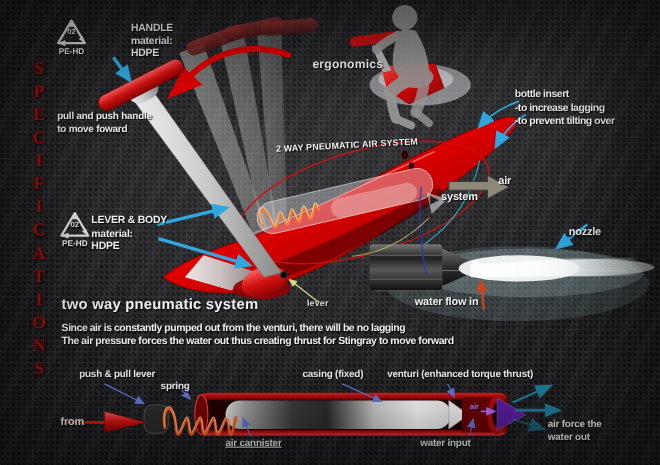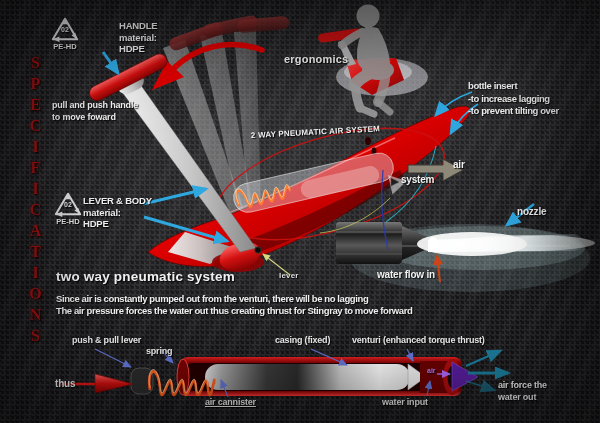--- a/index.html
+++ b/index.html
@@ -312,21 +312,21 @@
   <div class="lbl fs8 dim" style="left:279px;top:271px;">lever</div>
 
   <div class="lbl fs13" style="left:56px;top:268px;">two way pneumatic system</div>
   <div class="lbl fs95" style="left:56px;top:293px;">Since air is constantly pumped out from the venturi, there will be no lagging</div>
   <div class="lbl fs95" style="left:56px;top:305px;">The air pressure forces the water out thus creating thrust for Stingray to move forward</div>
 
   <div class="lbl fs9" style="left:56px;top:335px;padding-left:16px;">push &amp; pull lever</div>
   <div class="lbl fs9" style="left:146px;top:318px;margin-top:28px;">spring</div>
   <div class="lbl fs9" style="left:275px;top:335px;">casing (fixed)</div>
   <div class="lbl fs9" style="left:352px;top:335px;">venturi (enhanced torque thrust)</div>
-  <div class="lbl fs10" style="left:55px;top:377px;">thus</div>
+  <div class="lbl fs10" style="left:55px;top:377px;">from</div>
   <div class="lbl fs7 purple" style="left:427px;top:366px;">air</div>
   <div class="lbl fs9" style="left:205px;top:397px;text-decoration:underline;">air cannister</div>
   <div class="lbl fs9" style="left:382px;top:397px;">water input</div>
   <div class="lbl fs9" style="left:498px;top:380px;">
     <div>air force the</div>
     <div>water out</div>
   </div>
 
 </div>
 

